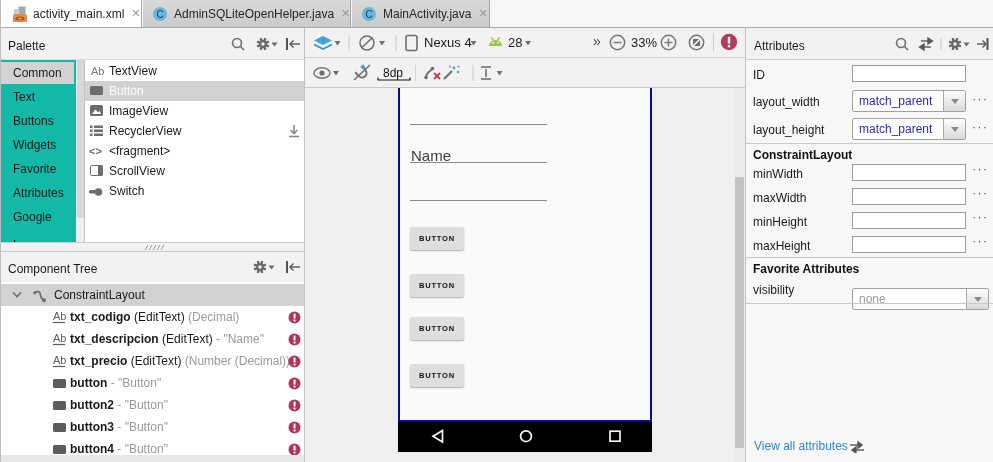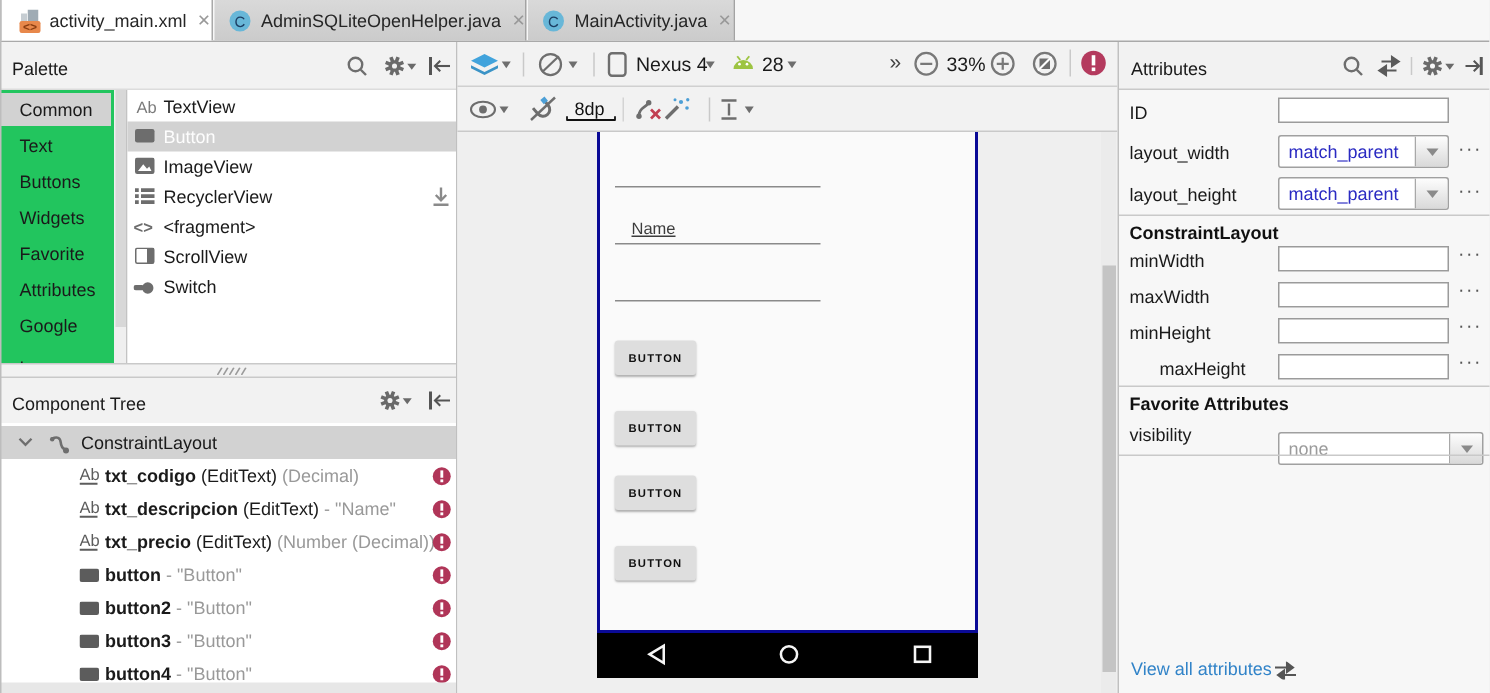--- a/index.html
+++ b/index.html
@@ -10,21 +10,21 @@
 #tabbar { left:0; top:0; width:993px; height:28px; background:#f7f7f7; border-bottom:1px solid #a9a9a9; }
 .tab { position:absolute; top:0; height:27px; display:flex; align-items:center; font-size:12px; color:#262626; white-space:nowrap; overflow:hidden; }
 .tab svg { flex-shrink:0; }
 .tab.inactive { background:linear-gradient(#d9d9d9,#cbcbcb); border-right:1px solid #a3a3a3; }
 .tab .close { color:#999; font-size:11px; margin-left:7px; }
 
 #leftpanel { left:0; top:28px; width:305px; height:434px; background:#f2f2f2; border-right:1px solid #c0c0c0; }
 .phead { position:absolute; left:0; width:304px; height:32px; background:#f2f2f2; }
 .phead .title { position:absolute; left:8px; top:11px; font-size:12px; color:#1a1a1a; }
 
-#cats { position:absolute; left:0; top:32px; width:76px; height:182px; background:#22c55e; overflow:hidden; }
+#cats { position:absolute; left:0; top:32px; width:76px; height:182px; background:#14b8a6; overflow:hidden; }
 .cat { position:absolute; left:0; width:74px; height:22px; line-height:22px; padding-left:13px; font-size:12px; color:#1a1a1a; }
 #catsb { position:absolute; left:76px; top:32px; width:8px; height:182px; background:#efefef; }
 #catsbthumb { position:absolute; left:77px; top:32px; width:7px; height:158px; background:#d8d8d8; }
 #catdiv { position:absolute; left:84px; top:32px; width:1px; height:182px; background:#c3c3c3; }
 #plist { position:absolute; left:85px; top:32px; width:219px; height:182px; background:#ffffff; }
 .pitem { position:absolute; left:0; width:219px; height:20px; font-size:12px; color:#1a1a1a; }
 .pitem .lbl { position:absolute; left:24px; top:3px; }
 
 #splitter { position:absolute; left:0; top:214px; width:304px; height:10px; background:#f2f2f2; border-top:1px solid #c9c9c9; border-bottom:1px solid #c9c9c9; }
 
@@ -415,21 +415,21 @@
         <line x1="168" y1="3" x2="178" y2="3"></line>
           <line x1="168" y1="15" x2="178" y2="15"></line>
           <line x1="173" y1="5" x2="173" y2="13"></line>
       </g>
       <polygon points="183.5,7 189.5,7 186.5,11.5" fill="#6e6e6e"></polygon>
     </svg>
   </div>
   <div id="canvas">
     <div id="screen">
       <div class="uline" style="top:36px;"></div>
-      <div style="position:absolute;left:21px;top:59px;font-size:11px;color:#3c3c3c;text-decoration:underline;">Name</div>
+      <div style="position:absolute;left:11px;top:59px;font-size:15px;color:#3c3c3c;">Name</div>
       <div class="uline" style="top:74px;"></div>
       <div class="uline" style="top:112px;"></div>
       <div class="abtn" style="top:139px;">BUTTON</div>
       <div class="abtn" style="top:186px;">BUTTON</div>
       <div class="abtn" style="top:229px;">BUTTON</div>
       <div class="abtn" style="top:276px;">BUTTON</div>
     </div>
     <div id="navbar">
       <svg width="254" height="29" viewBox="0 0 254 29">
         <g stroke="#f5f5f5" stroke-width="1.7" fill="none">
@@ -505,21 +505,21 @@
   <div class="dots3" style="top:133px;">···</div>
 
   <div class="alabel" style="top:163px;">maxWidth</div>
   <div class="ainput" style="top:160px;"></div>
   <div class="dots3" style="top:157px;">···</div>
 
   <div class="alabel" style="top:187px;">minHeight</div>
   <div class="ainput" style="top:184px;"></div>
   <div class="dots3" style="top:181px;">···</div>
 
-  <div class="alabel" style="top:211px;margin-left:20px;">maxHeight</div>
+  <div class="alabel" style="top:211px;">maxHeight</div>
   <div class="ainput" style="top:208px;"></div>
   <div class="dots3" style="top:205px;">···</div>
 
   <div class="asep" style="top:229px;"></div>
   <div class="asect" style="top:234px;">Favorite Attributes</div>
 
   <div class="alabel" style="top:255px;">visibility</div>
   <div class="acombo" style="top:250px;width:137px;margin-top:10px;">
       <span class="val" style="color:#9b9b9b;">none</span>
       <span class="btn"></span>

